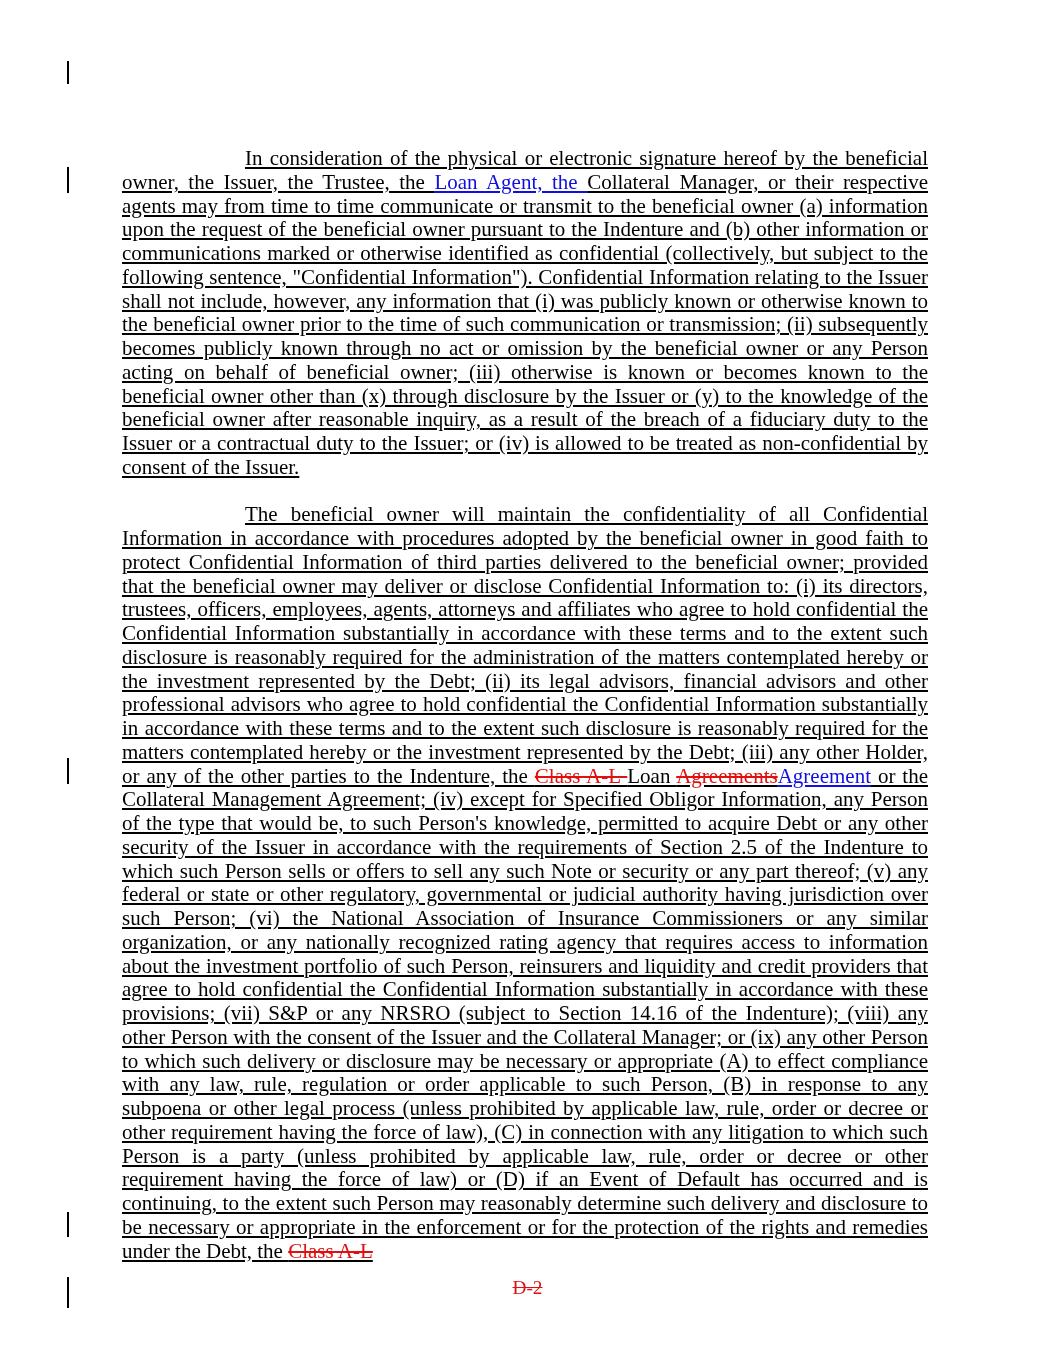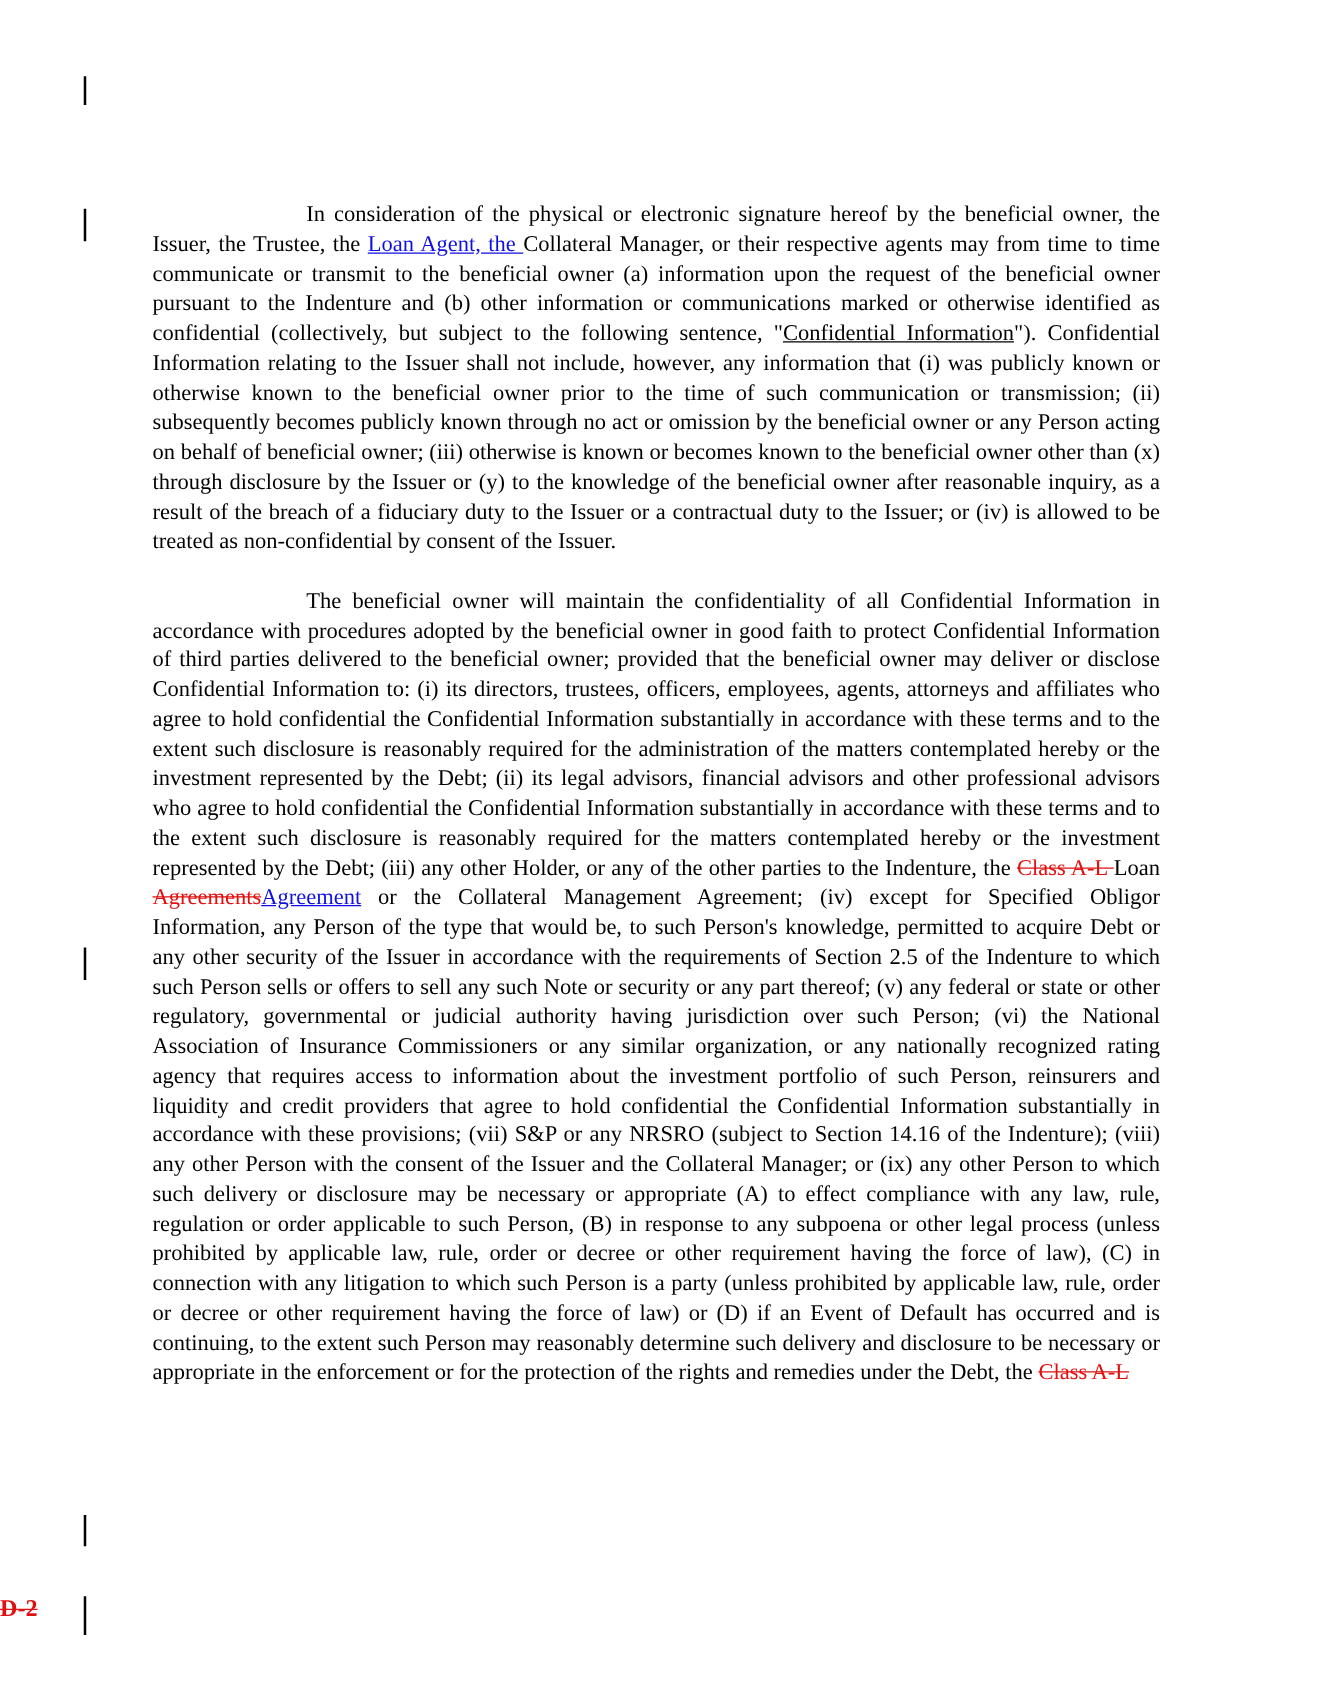--- a/index.html
+++ b/index.html
@@ -14,25 +14,26 @@
   }
   .change-bar {
     position: absolute;
     left: 67px;
     width: 2px;
     background: var(--bar-color, #000);
   }
   .text-block {
     position: absolute;
     left: 122px;
-    top: 160px;
+    top: 147px;
     width: 806px;
-    font-size: 18px;
+    font-size: 21px;
     line-height: 23.75px;
     text-align: justify;
+    text-decoration: underline;
   }
   .para { margin: 0 0 23.75px 0; text-indent: 123px; }
   .para:last-child { margin-bottom: 12px; }
   .seg-normal { color: var(--body-text, #000); }
   .seg-insert {
     color: var(--ins-color, #0000e0);
     text-decoration: underline;
   }
   .seg-delete {
     color: var(--del-color, #e00000);
@@ -40,24 +41,23 @@
   }
   .seg-defined {
     color: var(--body-text, #000);
     text-decoration: underline;
   }
   .footer {
     position: absolute;
     top: 1276px;
     left: 0;
     width: 1055px;
-    text-align: left;
+    text-align: center;
     font-size: 19.3px;
     line-height: 23.75px;
-    font-weight: bold;
   }
 </style>
 </head>
 <body>
 
 <div class="page">
 
   <div class="change-bar" style="top:61px;  height:23px;"></div>
   <div class="change-bar" style="top:167px; height:26px;"></div>
   <div class="change-bar" style="top:758px; height:26px;"></div>

